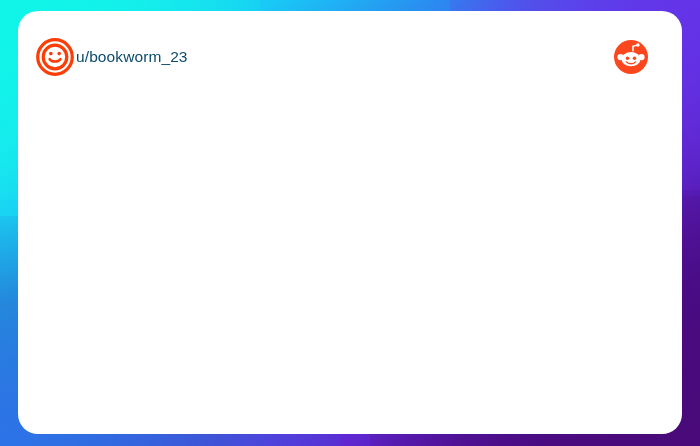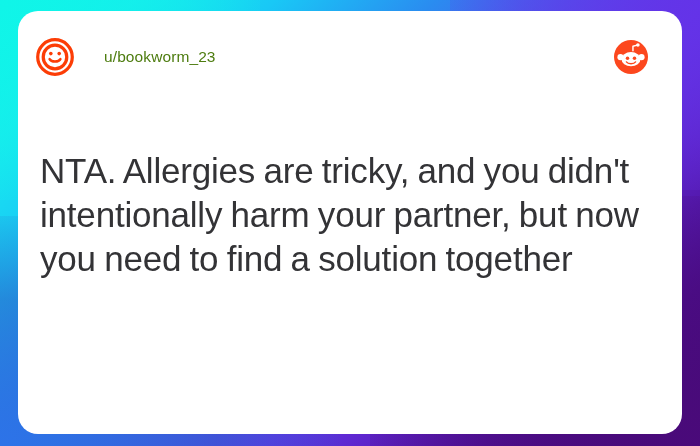--- a/index.html
+++ b/index.html
@@ -97,23 +97,23 @@
     box-sizing: border-box;
     padding: 0 34px 0 18px;
   }
   .avatar {
     width: 38px;
     height: 38px;
     flex: 0 0 38px;
     display: block;
   }
   .username {
-    margin-left: 30px;
+    margin-left: 2px;
     font-size: 15.5px;
-    color: #4d7c0f;
+    color: #0c4a6e;
     letter-spacing: 0.1px;
     white-space: nowrap;
     font-family: "Liberation Sans", sans-serif;
   }
   .spacer { flex: 1 1 auto; }
   .brand-logo {
     width: 34px;
     height: 34px;
     flex: 0 0 34px;
     display: block;
@@ -175,16 +175,15 @@
 
           <circle cx="15.9" cy="21.4" r="2.05" fill="#fc471e"></circle>
           <circle cx="24.1" cy="21.4" r="2.05" fill="#fc471e"></circle>
 
           <path d="M14.6 25.8 C16.6 28.7, 23.4 28.7, 25.4 25.8" fill="none" stroke="#fc471e" stroke-width="1.6" stroke-linecap="round"></path>
         </svg>
       </span>
 
     </div>
 
-    <div class="post-body">NTA. Allergies are tricky, and you didn't intentionally harm your partner, but now you need to find a solution together</div>
 
   </div>
 </div>
 
 </body></html>

